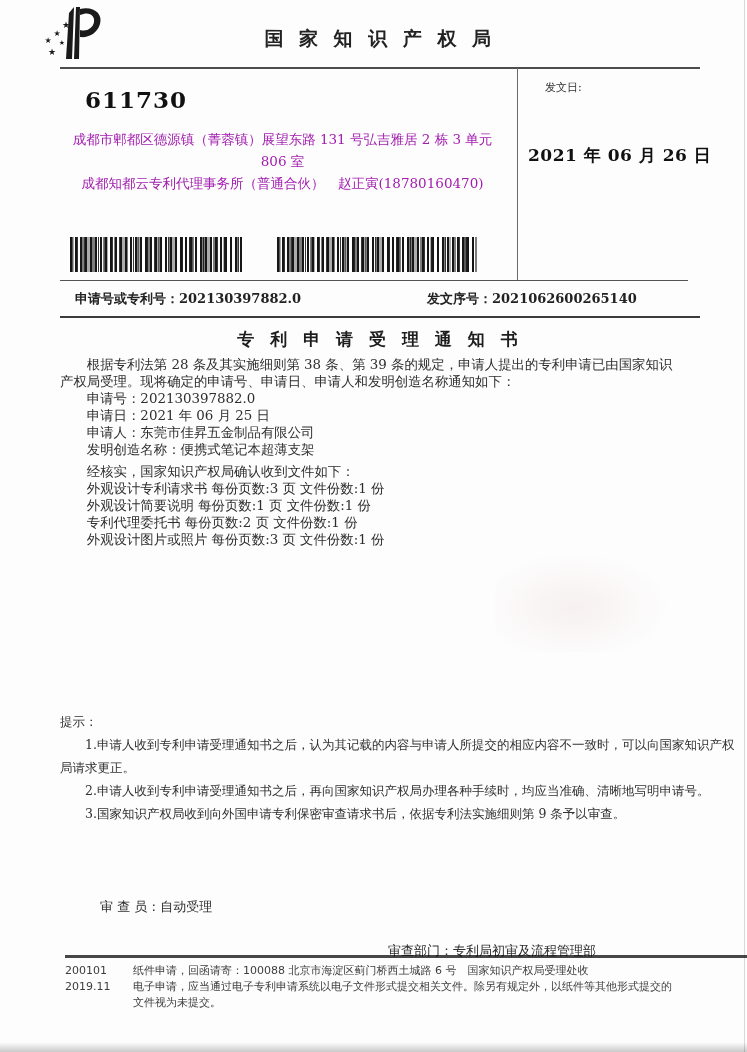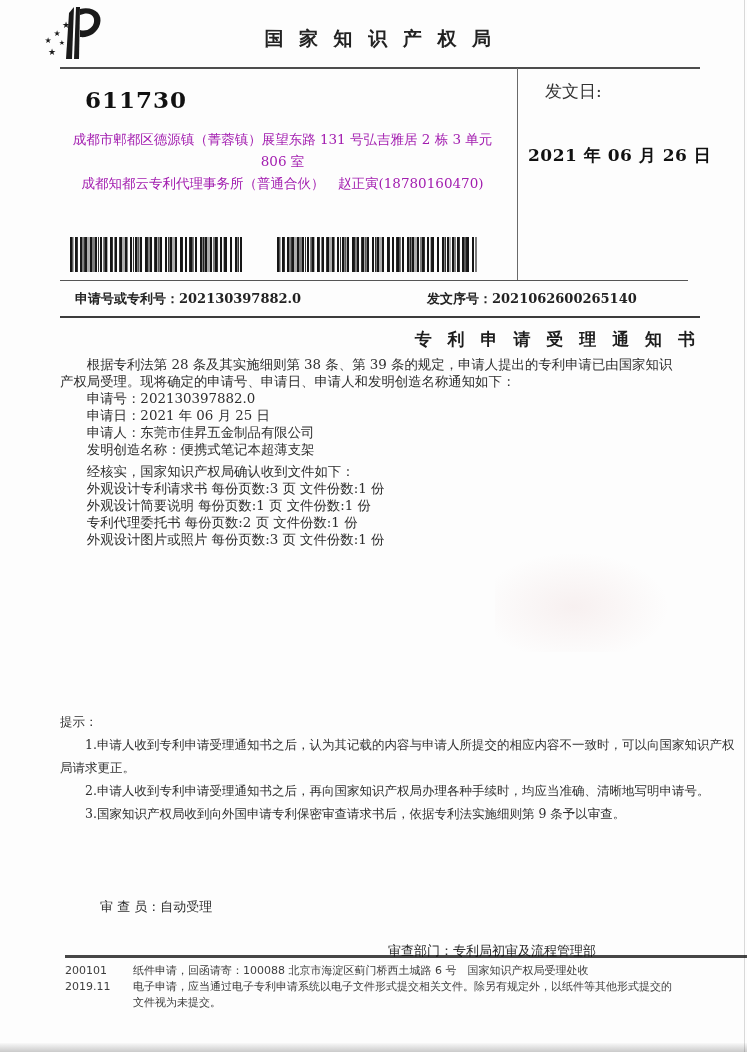--- a/index.html
+++ b/index.html
@@ -16,41 +16,41 @@
     font-size:19px; font-weight:bold; letter-spacing:4.5px; color:#222; }
   .rule-top { left:60px; top:67px; width:640px; height:2px; background:#4d4d4d; }
 
   
   .mail-code { left:85px; top:86px; font-size:23px; font-weight:bold; letter-spacing:1px; color:#111; }
   .addr { left:60px; top:128px; width:445px; text-align:center;
     font-size:13.5px; line-height:22px; color:#a21caf; }
 
   
   .vline { left:517px; top:68px; width:1px; height:213px; background:#6a6a6a; }
-  .date-label { left:545px; top:80px; font-size:17px; color:#333; }
+  .date-label { left:545px; top:80px; font-size:11px; color:#333; }
   .date-value { left:528px; top:144px; font-size:17px; font-weight:600; color:#111; letter-spacing:0.5px; }
 
   
   .barcode { top:237px; height:35px; background:
       repeating-linear-gradient(90deg, #161616 0 2px, transparent 2px 5px),
       repeating-linear-gradient(90deg, rgba(20,20,20,.85) 0 1px, transparent 1px 7px),
       repeating-linear-gradient(90deg, rgba(20,20,20,.55) 0 3px, transparent 3px 11px),
       repeating-linear-gradient(90deg, rgba(20,20,20,.35) 0 4px, transparent 4px 17px); }
   .barcode.left { left:70px; width:172px; }
   .barcode.right { left:277px; width:200px; }
 
   .rule-mid { left:60px; top:280px; width:628px; height:1px; background:#555; }
 
   
   .ref-row { left:60px; top:290px; width:640px; font-size:13px; font-weight:bold; color:#222; }
   .ref-left { position:absolute; left:15px; top:0; }
   .ref-right { position:absolute; left:335px; top:0;margin-left:32px; }
   .rule-ref { left:60px; top:316px; width:640px; height:2px; background:#3c3c3c; }
 
-  .doc-title { left:60px; top:328px; width:640px; text-align:right;
+  .doc-title { left:60px; top:328px; width:640px; text-align:center;
     font-size:17px; font-weight:bold; letter-spacing:5px; color:#1d1d1d; }
 
   
   .body-block { left:60px; top:356px; width:622px; font-size:13.4px; line-height:17px; color:#2e2e2e; }
   .indent { text-indent:2em; }
   .received { margin-top:5px; }
 
   
   .smudge { left:495px; top:552px; width:175px; height:100px;
     background:radial-gradient(ellipse at 45% 55%, rgba(195,125,125,0.10), rgba(195,125,125,0) 70%); }

